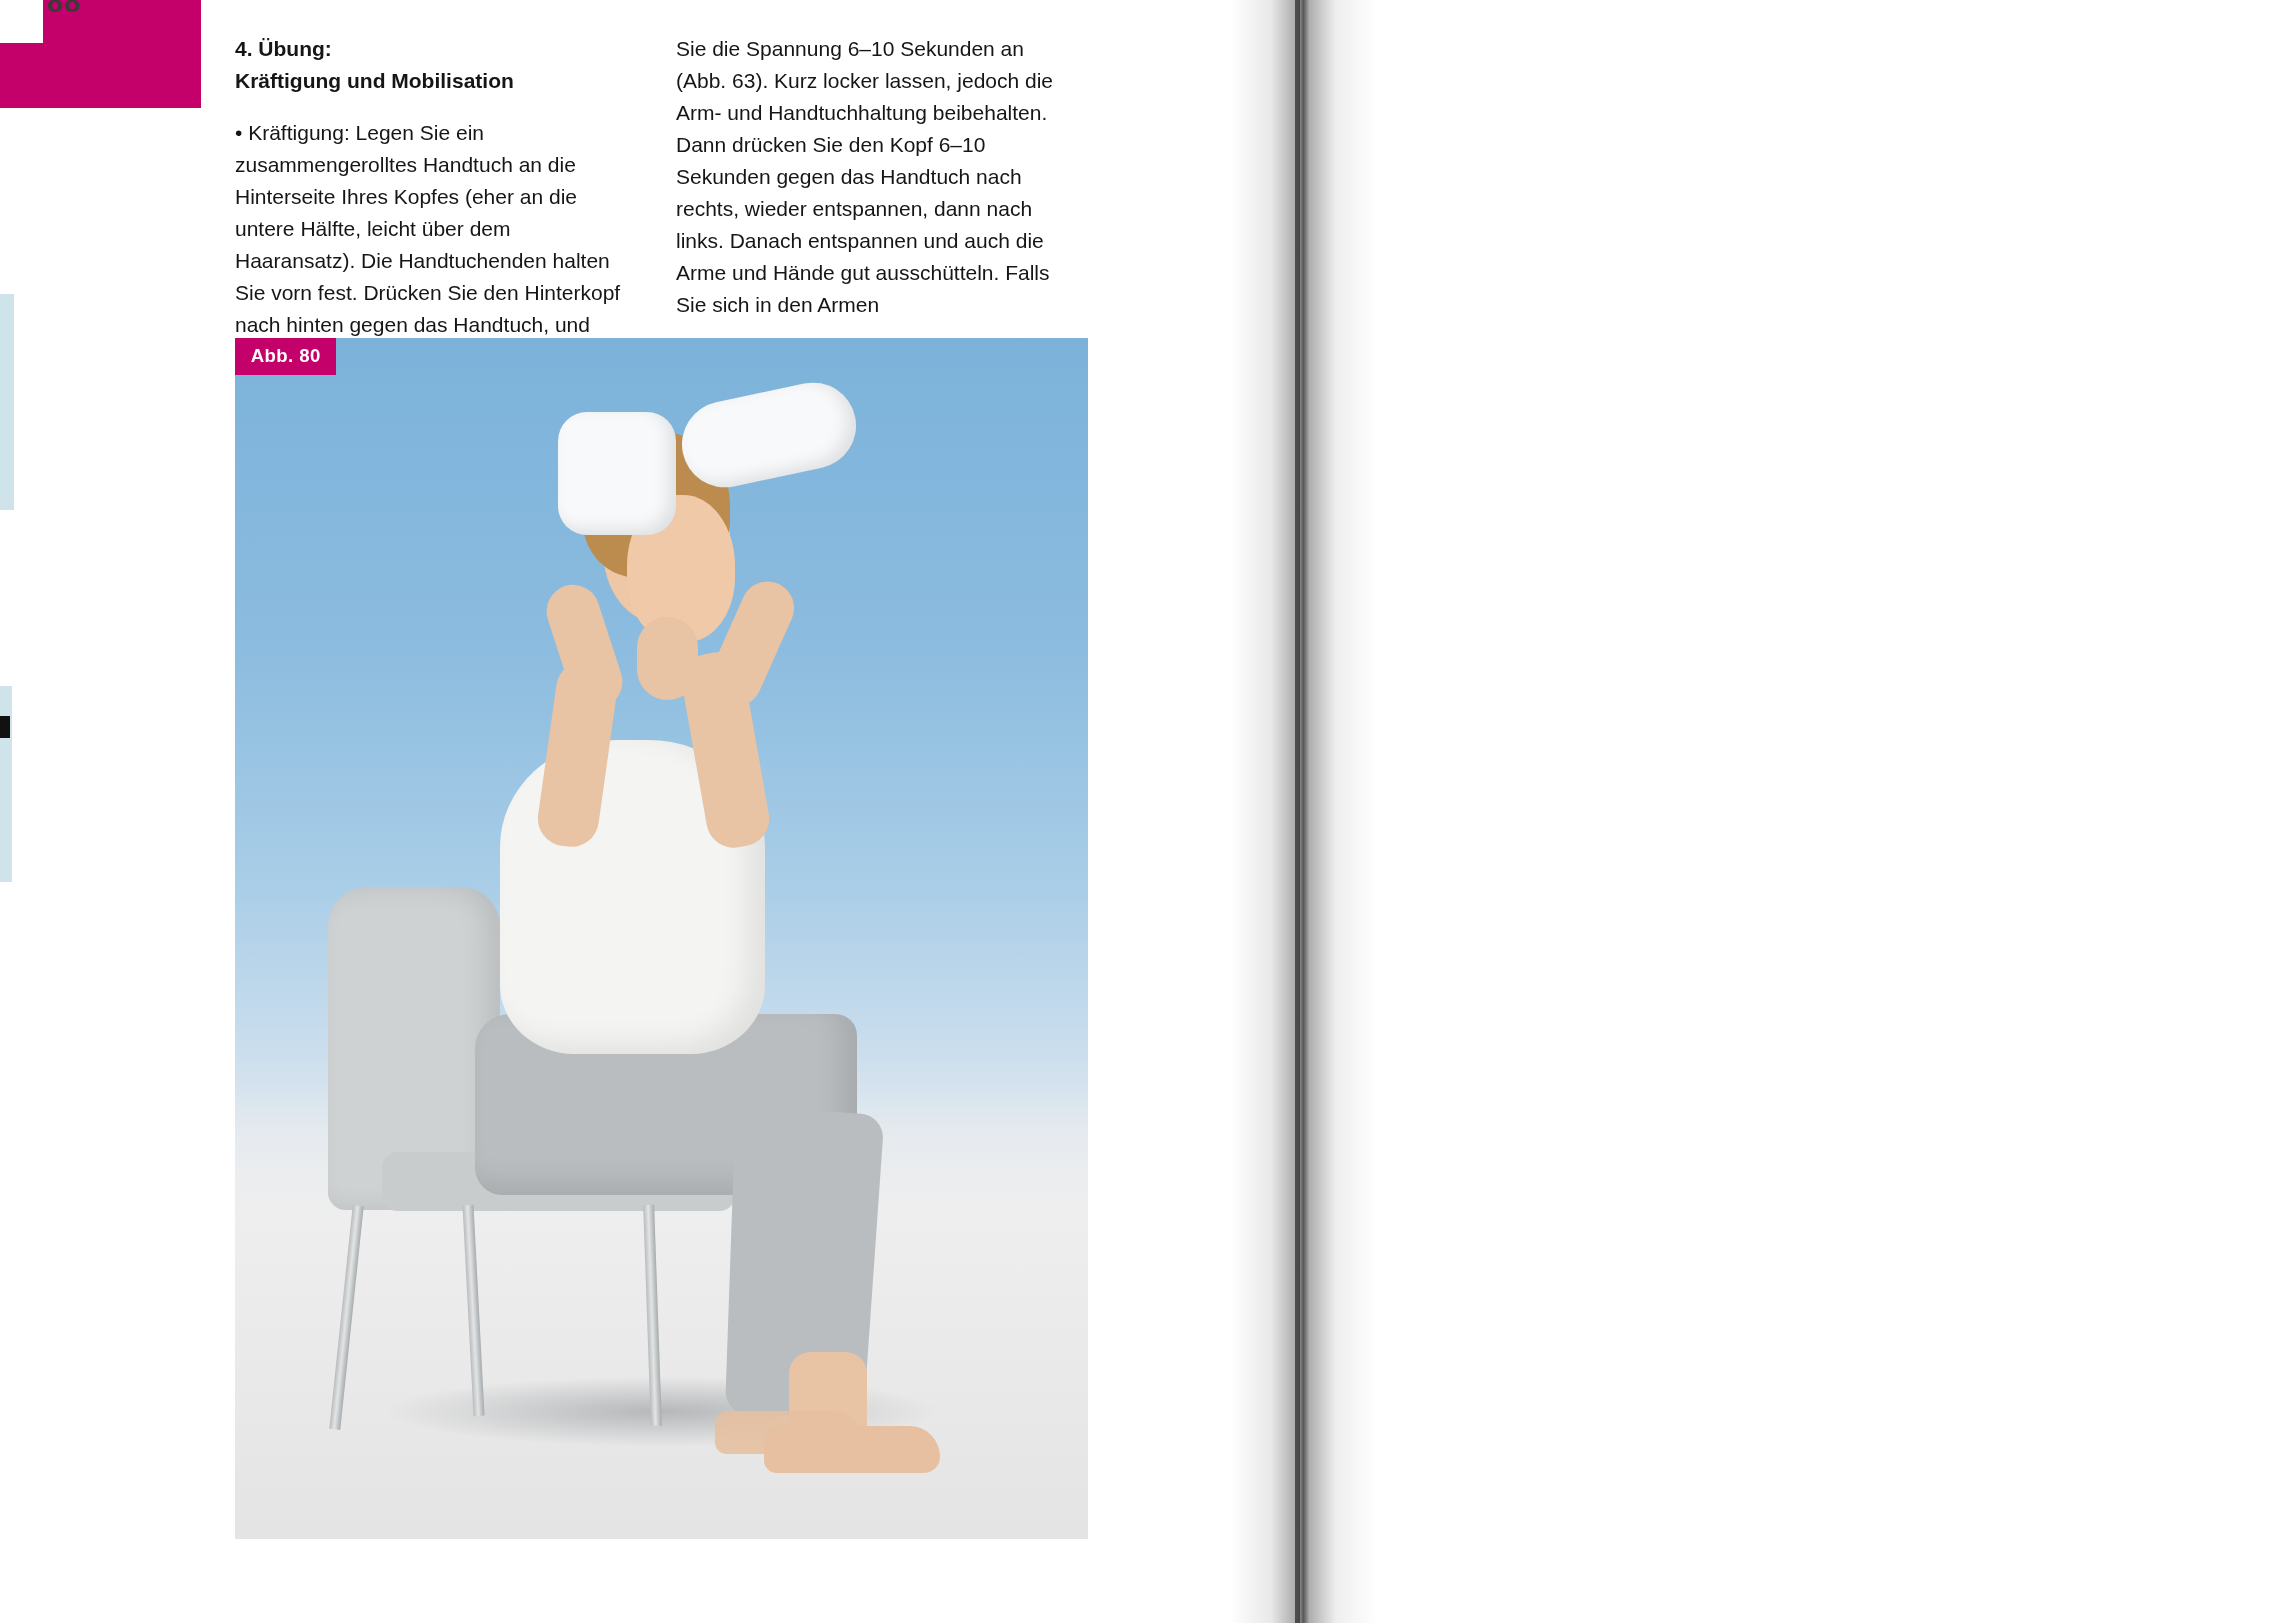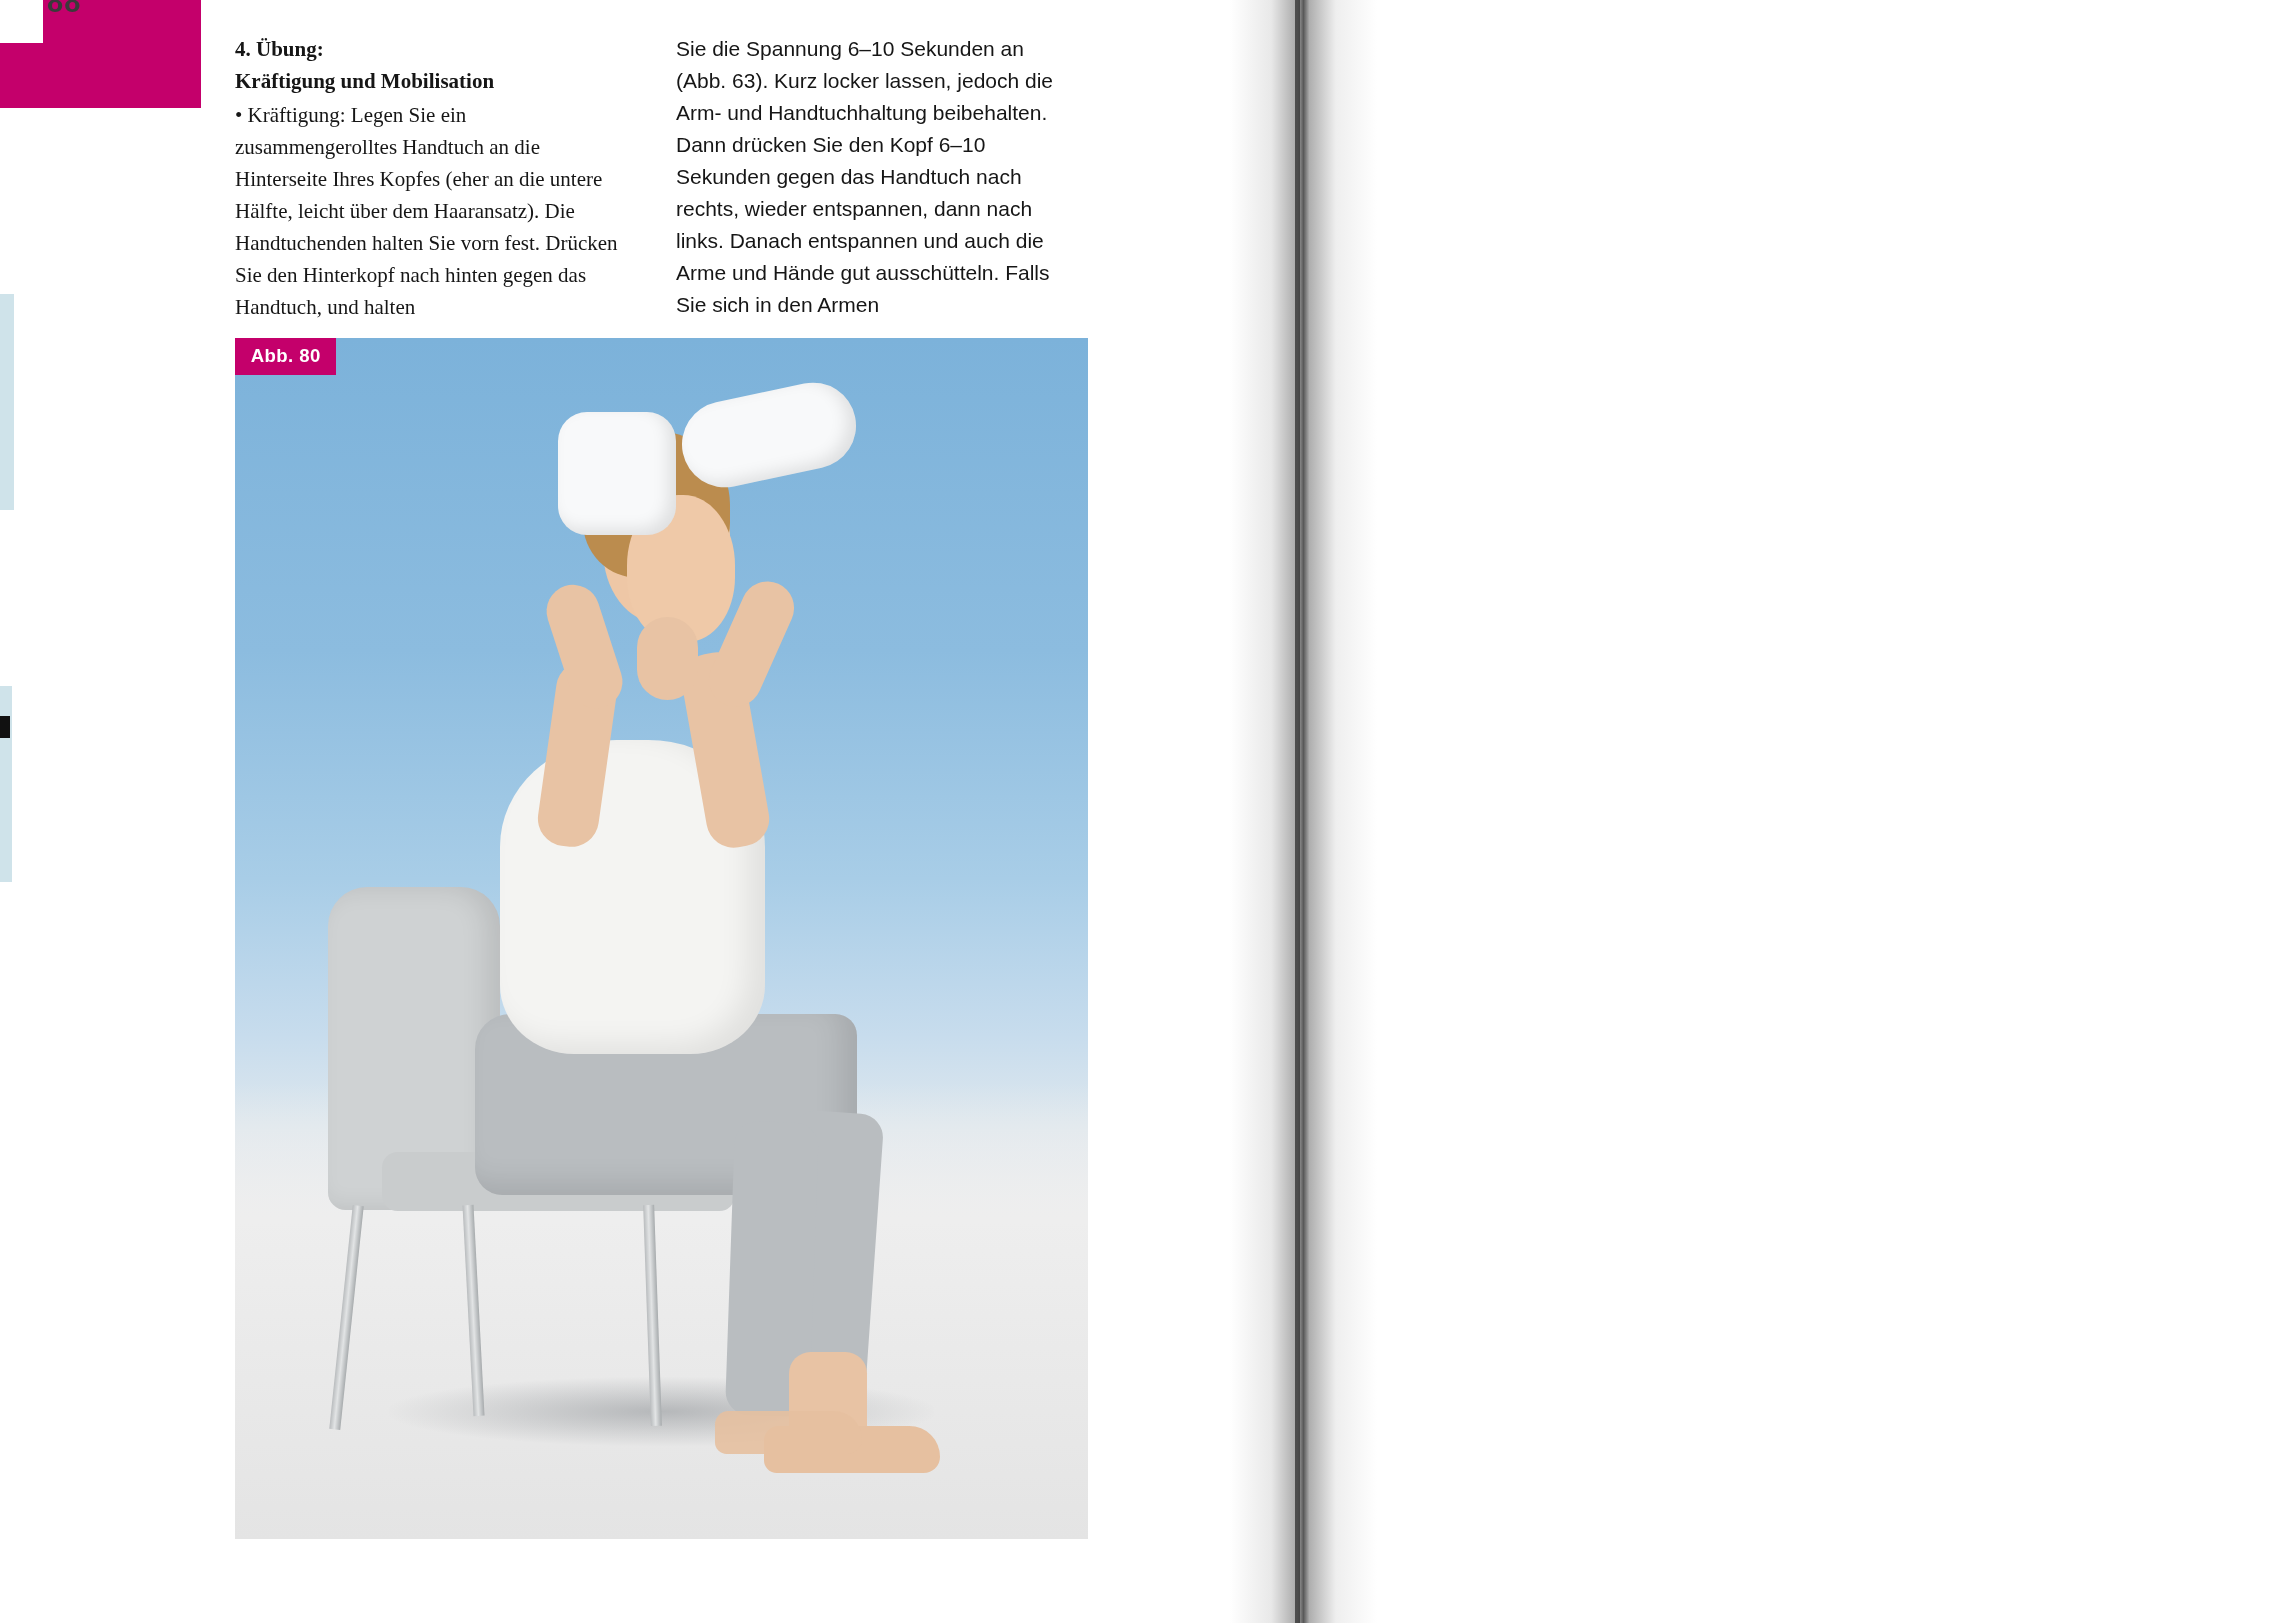--- a/index.html
+++ b/index.html
@@ -104,23 +104,23 @@
     font-size: 21px;
     line-height: 32px;
     color: #161616;
     text-align: left;
   }
   .col p { margin: 0; }
   .col .headline {
     font-weight: bold;
     margin: 0;
   }
-  .col .headline + .headline { margin-bottom: 2px; }
-
-  .col-l1 { left: 235px;  top: 33px;  width: 387px; font-family: Liberation Serif, serif; }
+  .col .headline + .headline { margin-bottom: 20px; }
+
+  .col-l1 { left: 235px;  top: 33px;  width: 387px; }
   .col-l2 { left: 676px;  top: 33px;  width: 392px; }
 
   
   .figure {
     position: absolute;
     overflow: hidden;
     background: #7fb4d8;
   }
   .fig-63 { left: 235px;  top: 338px; width: 853px; height: 1201px; }
 

